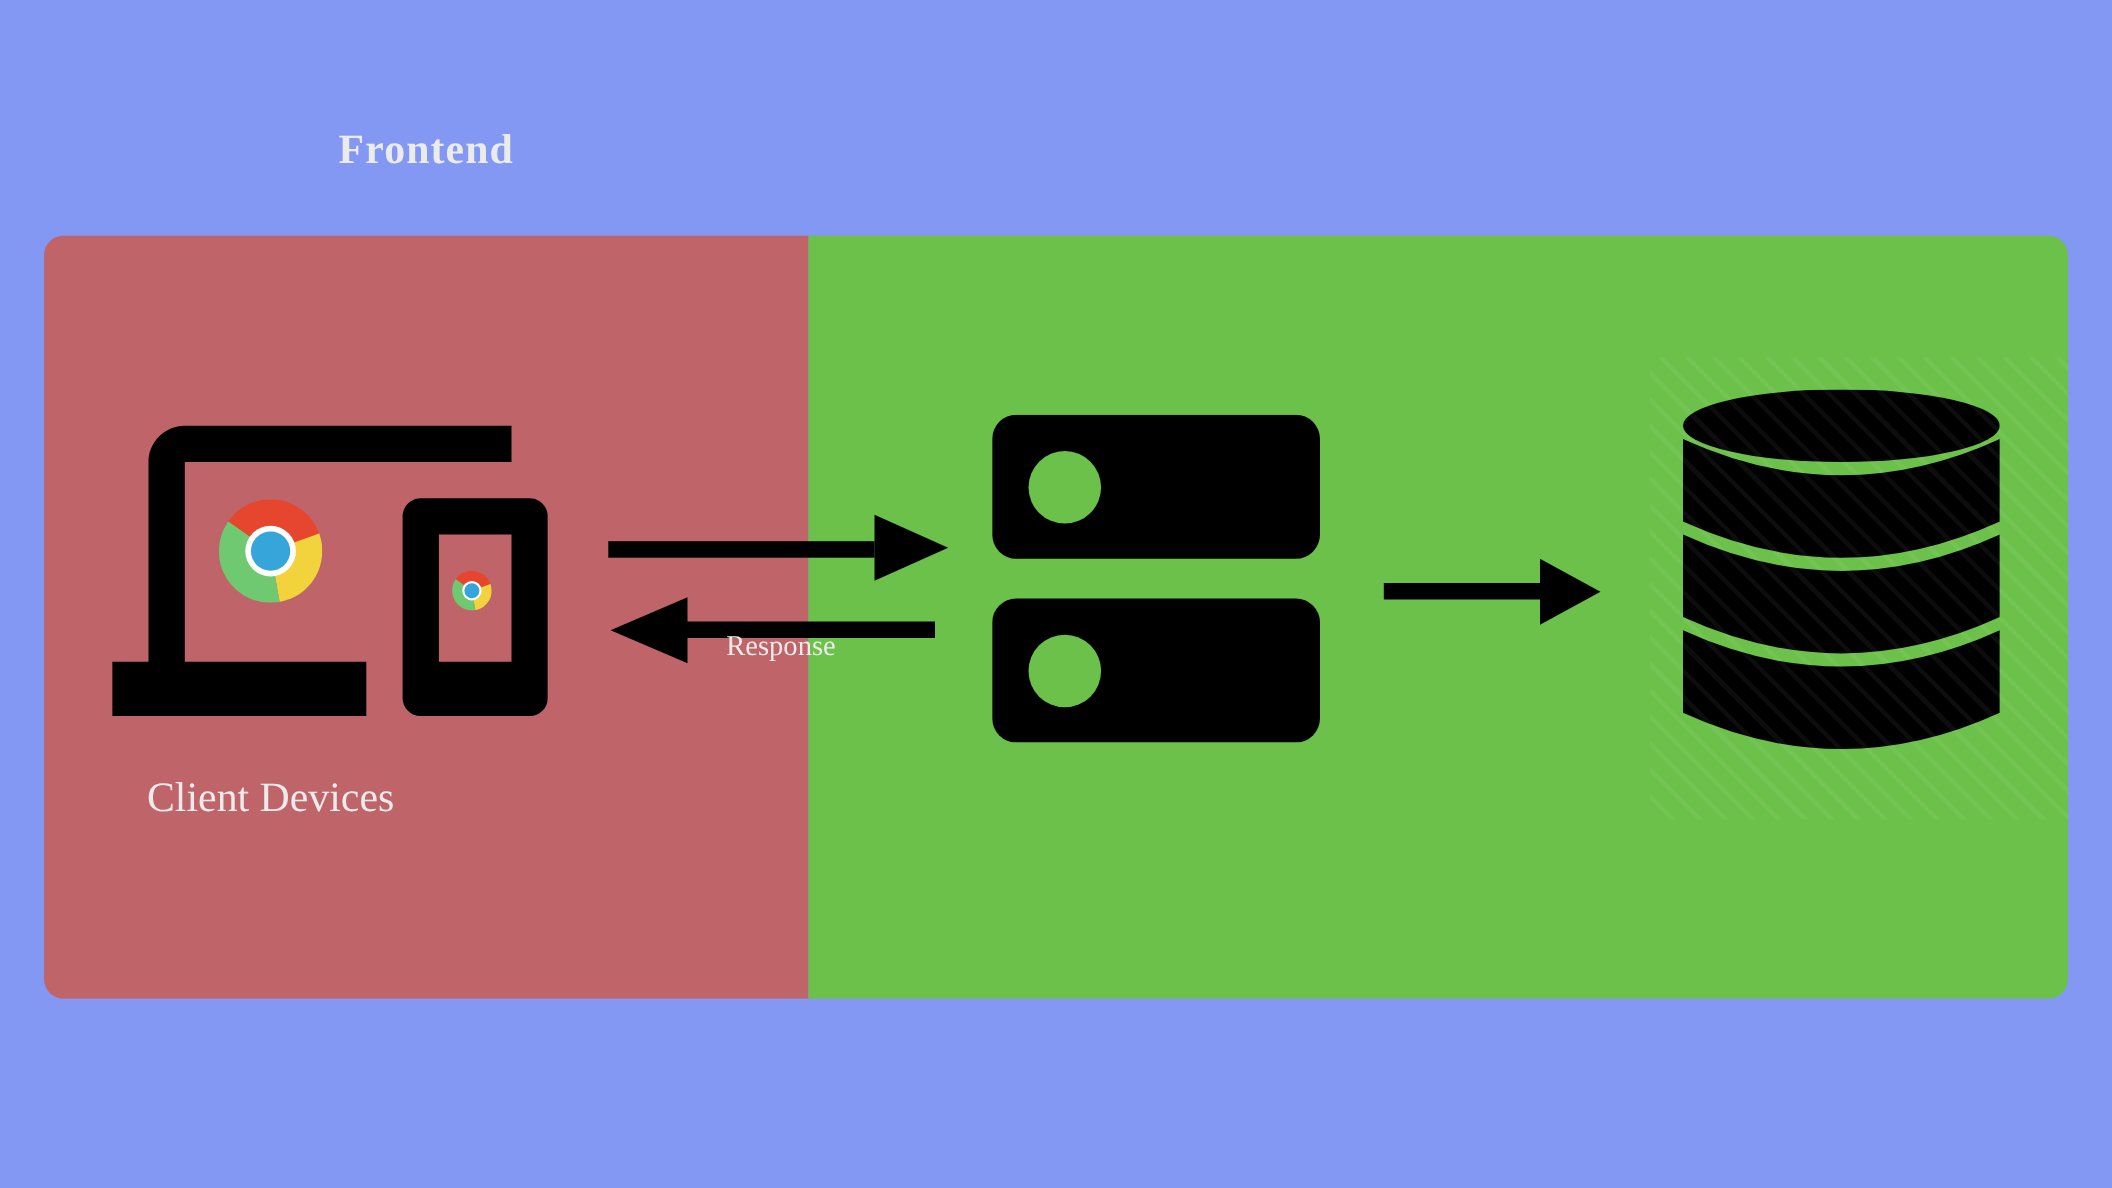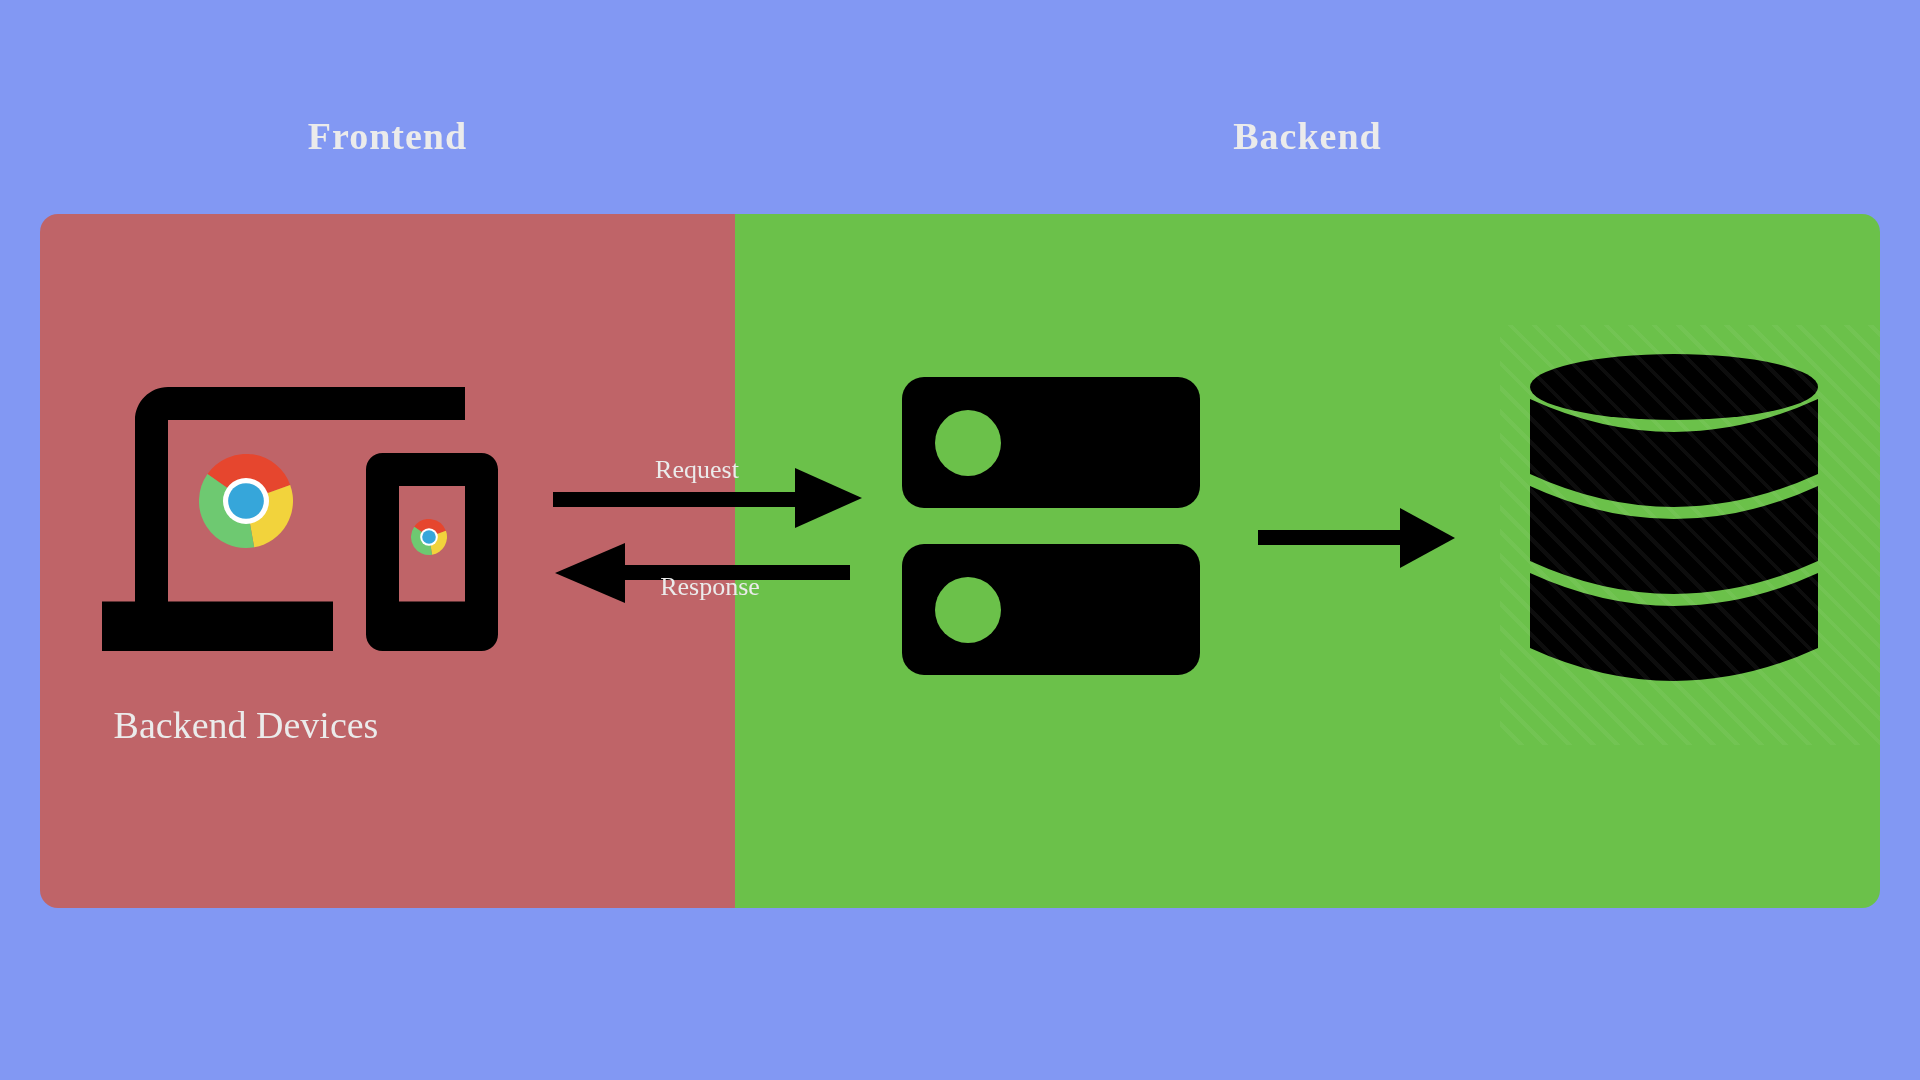--- a/index.html
+++ b/index.html
@@ -37,21 +37,20 @@
     pointer-events:none;
   }
   svg{display:block;}
 </style>
 </head>
 <body>
 
 <div class="canvas">
 
   <div class="section-label" id="frontend-label">Frontend</div>
-  <div class="section-label" id="backend-label">Backend</div>
 
   <div class="panel-row">
     <div class="panel-frontend"></div>
     <div class="panel-backend"></div>
   </div>
 
   <svg class="abs" style="left:102px;top:321px;" width="396" height="396" viewBox="0 0 24 24">
     <path class="icon-black" d="M4 6h18V4H4c-1.1 0-2 .9-2 2v11H0v3h14v-3H4V6zm19 2h-6c-.55 0-1 .45-1 1v10c0 .55.45 1 1 1h6c.55 0 1-.45 1-1V9c0-.55-.45-1-1-1zm-1 9h-4v-7h4v7z"></path>
   </svg>
 
@@ -64,21 +63,21 @@
   </svg>
 
   <svg class="abs" style="left:411px;top:519px;" width="36" height="36" viewBox="0 0 100 100">
     <path d="M50,50 L9,21.3 A50,50 0 0 1 97,32.9 Z" style="fill:var(--chrome-red)"></path>
     <path d="M50,50 L97,32.9 A50,50 0 0 1 58.7,99.2 Z" style="fill:var(--chrome-yellow)"></path>
     <path d="M50,50 L58.7,99.2 A50,50 0 0 1 9,21.3 Z" style="fill:var(--chrome-green)"></path>
     <circle cx="50" cy="50" r="24.5" style="fill:var(--chrome-white)"></circle>
     <circle cx="50" cy="50" r="19" style="fill:var(--chrome-blue)"></circle>
   </svg>
 
-  <div class="node-label" style="left:46px;top:703px;width:400px;">Backend Devices</div>
+  <div class="node-label" style="left:46px;top:703px;width:400px;">Client Devices</div>
 
   <svg class="abs" style="left:902px;top:377px;" width="298" height="298" viewBox="0 0 298 298">
     <rect class="icon-black" x="0" y="0" width="298" height="131" rx="22"></rect>
     <circle cx="66" cy="66" r="33" style="fill:var(--backend-panel)"></circle>
     <rect class="icon-black" x="0" y="167" width="298" height="131" rx="22"></rect>
     <circle cx="66" cy="233" r="33" style="fill:var(--backend-panel)"></circle>
   </svg>
 
 
   <svg class="abs" style="left:1530px;top:354px;" width="288" height="336" viewBox="0 0 288 336">
@@ -99,16 +98,15 @@
     <g>
       <rect class="icon-black" x="623" y="565" width="227" height="15"></rect>
       <polygon class="icon-black" points="625,543 625,603 555,573"></polygon>
     </g>
     <g>
       <rect class="icon-black" x="1258" y="530" width="145" height="15"></rect>
       <polygon class="icon-black" points="1400,508 1400,568 1455,538"></polygon>
     </g>
   </svg>
 
-  <div class="flow-label" style="left:547px;top:455px;width:300px;">Request</div>
   <div class="flow-label" style="left:560px;top:528px;width:300px;margin-top:44px;">Response</div>
 
 </div>
 
 </body></html>

